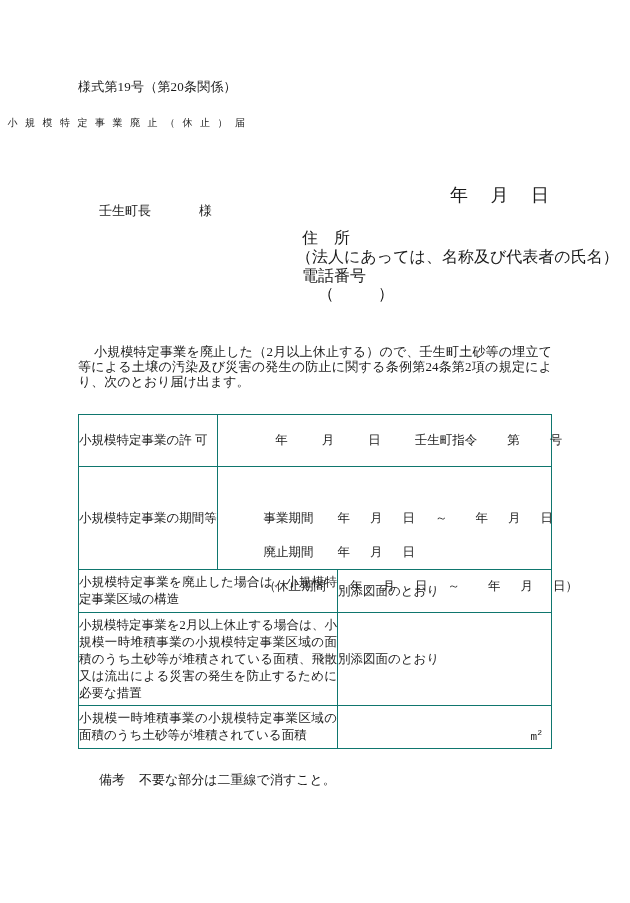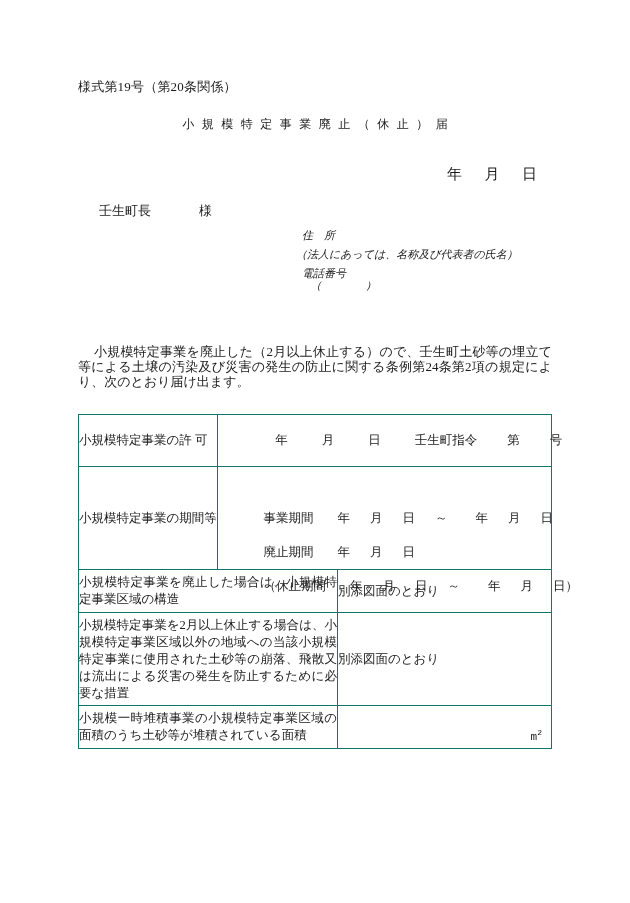--- a/index.html
+++ b/index.html
@@ -23,38 +23,37 @@
   }
 
   
   .t  { position: absolute; white-space: pre; line-height: 1.0; }
 
   
   #form-no { left: 78px; top: 80px; font-size: 13px; letter-spacing: 0.2px; }
 
   #doc-title {
     left: 0; top: 118px; width: 630px;
-    text-align: center;
-    font-size: 12px;
+    font-size: 10px;
     letter-spacing: 7.5px;
     text-indent: 7.5px;
   }
 
   #date-line {
-    left: 430px; top: 152px;
-    font-size: 15px;
+    left: 430px; top: 168px;
+    font-size: 18px;
     letter-spacing: 0.5px;
   }
   #date-line .gap { display: inline-block; width: 22px; }
 
   #addressee { left: 86px; top: 191px; font-size: 13px; }
   #addressee .gap { display: inline-block; width: 48px; }
 
   
-  #reporter { position: absolute; left: 250px; top: 228px; font-size: 11px; font-style: italic; }
+  #reporter { position: absolute; left: 250px; top: 228px; font-size: 16px; }
   #reporter .row { position: relative; height: 19px; white-space: pre; }
   #reporter .lead { position: absolute; left: 0; top: 0; }
   #reporter .ind  { position: absolute; left: 46px; top: 0; }
   #reporter .ind2 { position: absolute; left: 52px; top: 0; }
   #reporter .parens { display: inline-block; width: 44px; }
 
   
   #body-text {
     position: absolute;
     left: 78px; top: 344px;
@@ -185,29 +184,32 @@
           </div>
         </td>
       </tr>
 
       <tr>
         <td class="lbl" colspan="2" style="height:42px;">小規模特定事業を廃止した場合は、小規模特定事業区域の構造</td>
         <td class="val val-top">別添図面のとおり</td>
       </tr>
 
       <tr>
-        <td class="lbl" colspan="2" style="height:92px;">小規模特定事業を2月以上休止する場合は、小規模特定事業区域以外の地域への当該小規模特定事業に使用された土砂等の崩落、飛散又は流出による災害の発生を防止するために必要な措置</td>
+        <td class="lbl" colspan="2" style="height:92px;">小規模特定事業を2月以上休止する場合は、小規模一時堆積事業の小規模特定事業区域の面積のうち土砂等が堆積されている面積、飛散又は流出による災害の発生を防止するために必要な措置</td>
         <td class="val val-top">別添図面のとおり</td>
       </tr>
 
       <tr>
         <td class="lbl" colspan="2" style="height:42px;">小規模一時堆積事業の小規模特定事業区域の面積のうち土砂等が堆積されている面積</td>
         <td style="position:relative;">
           <div class="unit-cell" style="height:42px;">
             <span class="unit"><span>m</span><sup>2</sup></span>
           </div>
         </td>
       </tr>
     </tbody>
   </table>
 
+  <div class="t" id="footnote">
+    <span>備考</span><span class="gap"></span><span>不要な部分は二重線で消すこと。</span>
+  </div>
 
 </div>
 
 </body></html>

